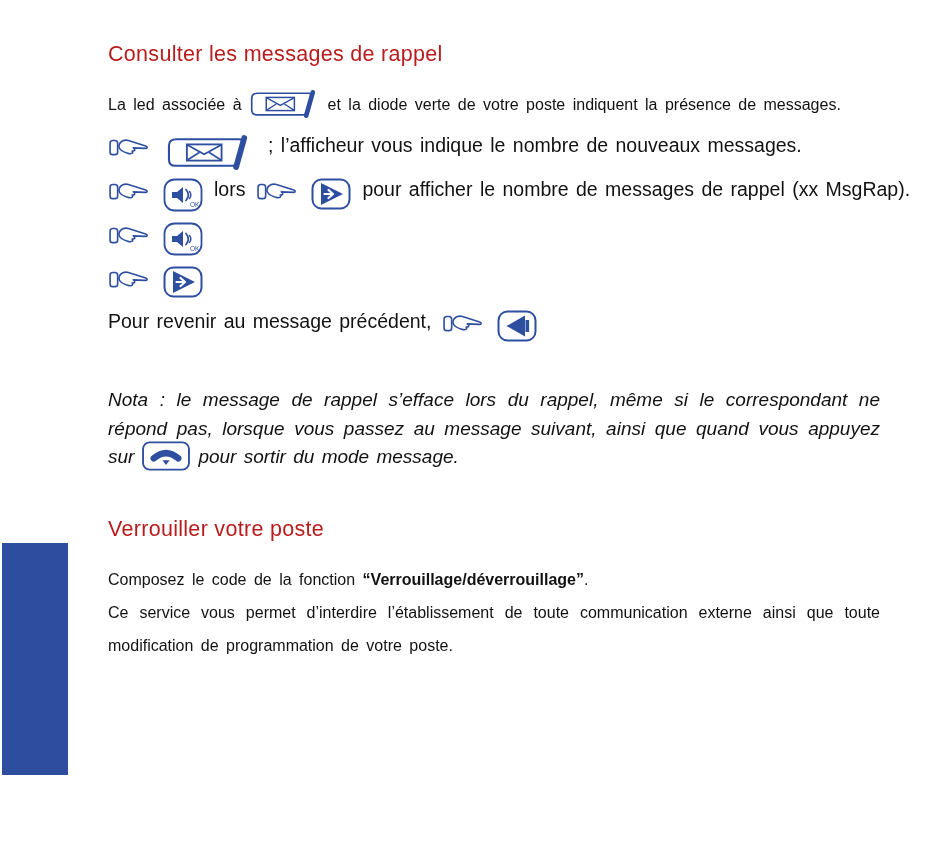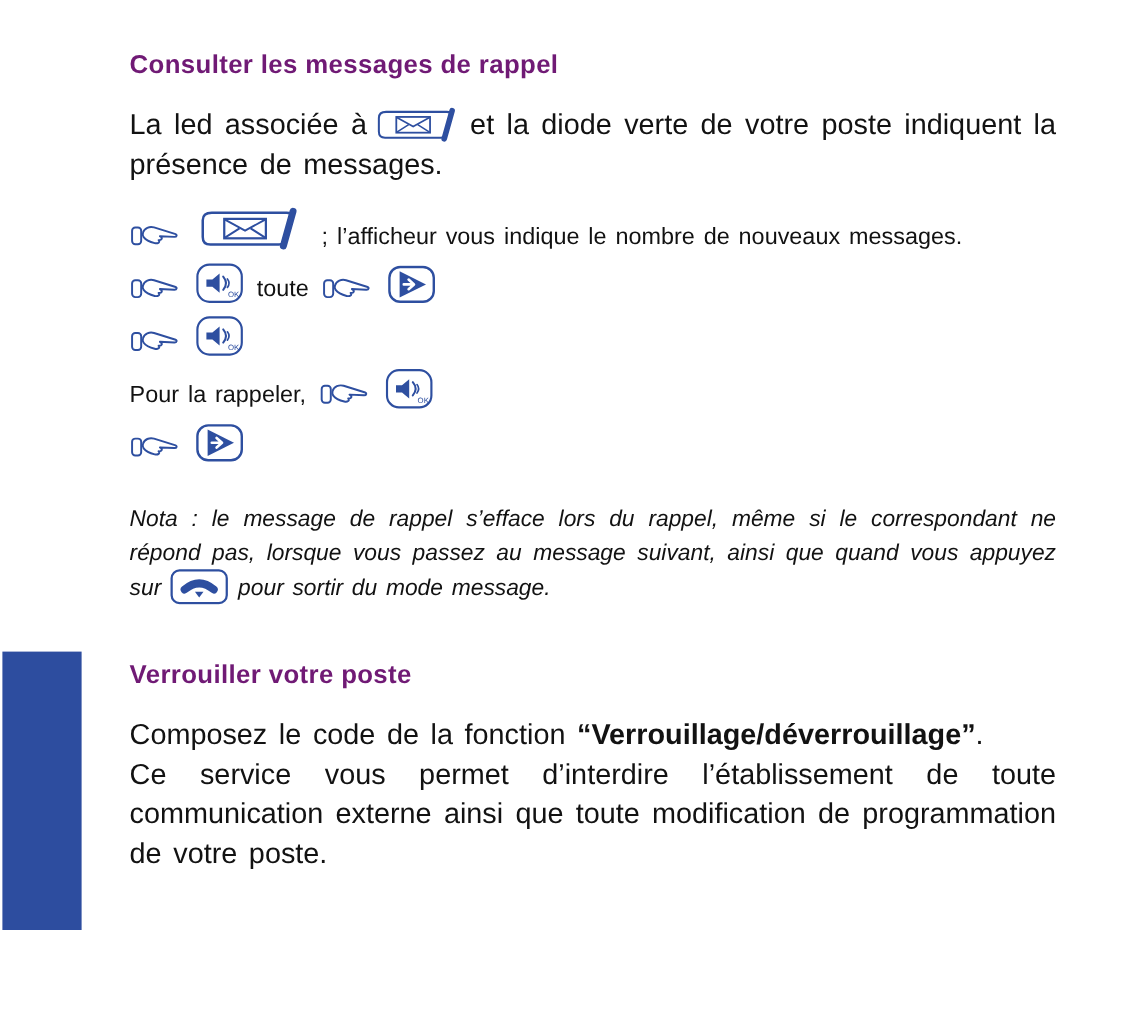--- a/index.html
+++ b/index.html
@@ -10,30 +10,30 @@
     position:relative;
   }
   .side-bar {
     position:absolute; left:2px; top:543px; width:66px; height:232px;
     background:#2d4d9f;
   }
   .page {
     position:absolute; left:108px; top:42px; width:772px;
   }
   h1 {
-    font-size:21.5px; font-weight:bold; color:#701a75; letter-spacing:0.3px;
+    font-size:21.5px; font-weight:normal; color:#b91c1c; letter-spacing:0.3px;
     margin:0 0 21px 0;
   }
   .body-text {
-    font-size:24px; line-height:33px; text-align:justify; text-align-last:left;
+    font-size:16px; line-height:33px; text-align:justify; text-align-last:left;
     word-spacing:3px;
   }
   .intro { margin-bottom:13px; }
   .step-row {
-    display:flex; align-items:flex-end; gap:11px;
+    display:flex; align-items:flex-start; gap:11px;
     min-height:42px; margin-bottom:2px;
     font-size:19.5px; word-spacing:2px;
   }
   .step-row .txt { white-space:nowrap; }
   .nota {
     margin-top:34px;
     font-style:italic; font-size:19px; line-height:28.5px;
     text-align:justify; text-align-last:left; word-spacing:2px;
   }
   .sec2 { margin-top:44px; }
@@ -98,89 +98,88 @@
   </span>
     <span class="ic spkkey">
     <svg viewBox="0 0 40 34" fill="none" xmlns="http://www.w3.org/2000/svg">
       <rect x="1.5" y="1.5" width="37" height="31" rx="10" fill="#fff" stroke="currentColor" stroke-width="1.8"></rect>
       <path d="M9 14 L14 14 L20 9 L20 25 L14 20 L9 20 Z" fill="currentColor"></path>
       <path d="M23 11.5 C26 15 26 19 23 22.5" stroke="currentColor" stroke-width="1.7" stroke-linecap="round"></path>
       <path d="M26.5 13.5 C28.3 15.8 28.3 18.2 26.5 20.5" stroke="currentColor" stroke-width="1.4" stroke-linecap="round"></path>
       <text x="27" y="28.5" font-size="6.5" font-family="Liberation Sans, sans-serif" fill="currentColor">OK</text>
     </svg>
   </span>
-    <span class="txt">toute</span>
+    <span class="txt">lors</span>
     <span class="ic hand">
     <svg viewBox="0 0 40 24" fill="none" xmlns="http://www.w3.org/2000/svg">
       <rect x="1.6" y="6" width="7" height="13" rx="2.5" fill="#fff" stroke="currentColor" stroke-width="1.5"></rect>
       <path d="M10 10 C11 6.5 15 5 18.5 6 L34.5 11 C36.6 11.7 36.1 13.4 34 13.3 L23 12.8 C25.5 14.2 24.5 16 22 15.8 C23.5 17.3 21.5 18.7 19 18.1 C15.5 17.2 12 15.5 10.5 13.5 C9.7 12.4 9.6 11.2 10 10 Z" fill="#fff" stroke="currentColor" stroke-width="1.5" stroke-linejoin="round"></path>
     </svg>
   </span>
     <span class="ic navkey">
     <svg viewBox="0 0 40 32" fill="none" xmlns="http://www.w3.org/2000/svg">
       <rect x="1.5" y="1.5" width="37" height="29" rx="9" fill="#fff" stroke="currentColor" stroke-width="2"></rect>
       <path d="M10 5 L32 16 L10 27 Z" fill="currentColor"></path>
       <path d="M13.5 16 H21.5 M17.5 12 L22 16 L17.5 20" stroke="#fff" stroke-width="2.2" stroke-linecap="round" stroke-linejoin="round"></path>
     </svg>
   </span>
+    <span class="txt">pour afficher le nombre de messages de rappel (xx MsgRap).</span>
   </div>
 
   <div class="step-row">
     <span class="ic hand">
     <svg viewBox="0 0 40 24" fill="none" xmlns="http://www.w3.org/2000/svg">
       <rect x="1.6" y="6" width="7" height="13" rx="2.5" fill="#fff" stroke="currentColor" stroke-width="1.5"></rect>
       <path d="M10 10 C11 6.5 15 5 18.5 6 L34.5 11 C36.6 11.7 36.1 13.4 34 13.3 L23 12.8 C25.5 14.2 24.5 16 22 15.8 C23.5 17.3 21.5 18.7 19 18.1 C15.5 17.2 12 15.5 10.5 13.5 C9.7 12.4 9.6 11.2 10 10 Z" fill="#fff" stroke="currentColor" stroke-width="1.5" stroke-linejoin="round"></path>
     </svg>
   </span>
     <span class="ic spkkey">
     <svg viewBox="0 0 40 34" fill="none" xmlns="http://www.w3.org/2000/svg">
       <rect x="1.5" y="1.5" width="37" height="31" rx="10" fill="#fff" stroke="currentColor" stroke-width="1.8"></rect>
       <path d="M9 14 L14 14 L20 9 L20 25 L14 20 L9 20 Z" fill="currentColor"></path>
       <path d="M23 11.5 C26 15 26 19 23 22.5" stroke="currentColor" stroke-width="1.7" stroke-linecap="round"></path>
       <path d="M26.5 13.5 C28.3 15.8 28.3 18.2 26.5 20.5" stroke="currentColor" stroke-width="1.4" stroke-linecap="round"></path>
       <text x="27" y="28.5" font-size="6.5" font-family="Liberation Sans, sans-serif" fill="currentColor">OK</text>
     </svg>
   </span>
   </div>
 
-  <div class="step-row">
-    <span class="txt">Pour la rappeler,</span>
-    <span class="ic hand">
-    <svg viewBox="0 0 40 24" fill="none" xmlns="http://www.w3.org/2000/svg">
-      <rect x="1.6" y="6" width="7" height="13" rx="2.5" fill="#fff" stroke="currentColor" stroke-width="1.5"></rect>
-      <path d="M10 10 C11 6.5 15 5 18.5 6 L34.5 11 C36.6 11.7 36.1 13.4 34 13.3 L23 12.8 C25.5 14.2 24.5 16 22 15.8 C23.5 17.3 21.5 18.7 19 18.1 C15.5 17.2 12 15.5 10.5 13.5 C9.7 12.4 9.6 11.2 10 10 Z" fill="#fff" stroke="currentColor" stroke-width="1.5" stroke-linejoin="round"></path>
-    </svg>
-  </span>
-    <span class="ic spkkey">
-    <svg viewBox="0 0 40 34" fill="none" xmlns="http://www.w3.org/2000/svg">
-      <rect x="1.5" y="1.5" width="37" height="31" rx="10" fill="#fff" stroke="currentColor" stroke-width="1.8"></rect>
-      <path d="M9 14 L14 14 L20 9 L20 25 L14 20 L9 20 Z" fill="currentColor"></path>
-      <path d="M23 11.5 C26 15 26 19 23 22.5" stroke="currentColor" stroke-width="1.7" stroke-linecap="round"></path>
-      <path d="M26.5 13.5 C28.3 15.8 28.3 18.2 26.5 20.5" stroke="currentColor" stroke-width="1.4" stroke-linecap="round"></path>
-      <text x="27" y="28.5" font-size="6.5" font-family="Liberation Sans, sans-serif" fill="currentColor">OK</text>
-    </svg>
-  </span>
-  </div>
 
   <div class="step-row">
     <span class="ic hand">
     <svg viewBox="0 0 40 24" fill="none" xmlns="http://www.w3.org/2000/svg">
       <rect x="1.6" y="6" width="7" height="13" rx="2.5" fill="#fff" stroke="currentColor" stroke-width="1.5"></rect>
       <path d="M10 10 C11 6.5 15 5 18.5 6 L34.5 11 C36.6 11.7 36.1 13.4 34 13.3 L23 12.8 C25.5 14.2 24.5 16 22 15.8 C23.5 17.3 21.5 18.7 19 18.1 C15.5 17.2 12 15.5 10.5 13.5 C9.7 12.4 9.6 11.2 10 10 Z" fill="#fff" stroke="currentColor" stroke-width="1.5" stroke-linejoin="round"></path>
     </svg>
   </span>
     <span class="ic navkey">
     <svg viewBox="0 0 40 32" fill="none" xmlns="http://www.w3.org/2000/svg">
       <rect x="1.5" y="1.5" width="37" height="29" rx="9" fill="#fff" stroke="currentColor" stroke-width="2"></rect>
       <path d="M10 5 L32 16 L10 27 Z" fill="currentColor"></path>
       <path d="M13.5 16 H21.5 M17.5 12 L22 16 L17.5 20" stroke="#fff" stroke-width="2.2" stroke-linecap="round" stroke-linejoin="round"></path>
     </svg>
   </span>
   </div>
 
+  <div class="step-row">
+    <span class="txt">Pour revenir au message précédent,</span>
+    <span class="ic hand">
+    <svg viewBox="0 0 40 24" fill="none" xmlns="http://www.w3.org/2000/svg">
+      <rect x="1.6" y="6" width="7" height="13" rx="2.5" fill="#fff" stroke="currentColor" stroke-width="1.5"></rect>
+      <path d="M10 10 C11 6.5 15 5 18.5 6 L34.5 11 C36.6 11.7 36.1 13.4 34 13.3 L23 12.8 C25.5 14.2 24.5 16 22 15.8 C23.5 17.3 21.5 18.7 19 18.1 C15.5 17.2 12 15.5 10.5 13.5 C9.7 12.4 9.6 11.2 10 10 Z" fill="#fff" stroke="currentColor" stroke-width="1.5" stroke-linejoin="round"></path>
+    </svg>
+  </span>
+    <span class="ic navkey">
+    <svg viewBox="0 0 40 32" fill="none" xmlns="http://www.w3.org/2000/svg">
+      <rect x="1.5" y="1.5" width="37" height="29" rx="9" fill="#fff" stroke="currentColor" stroke-width="2"></rect>
+      <path d="M28 5.5 L9.5 16 L28 26.5 Z" fill="currentColor"></path>
+      <rect x="28.5" y="10" width="3.6" height="12" fill="currentColor"></rect>
+    </svg>
+  </span>
+  </div>
 
   <p class="nota"><span>Nota : le message de rappel s’efface lors du rappel, même si le correspondant ne répond pas, lorsque vous passez au message suivant, ainsi que quand vous appuyez sur</span><span class="ic ic-inline hangkey">
     <svg viewBox="0 0 52 32" fill="none" xmlns="http://www.w3.org/2000/svg">
       <rect x="1.5" y="1.5" width="49" height="29" rx="7" fill="#fff" stroke="currentColor" stroke-width="2"></rect>
       <path d="M13 18.5 Q26 7.5 39 18.5" stroke="currentColor" stroke-width="7" stroke-linecap="round"></path>
       <path d="M22.2 20.5 L29.8 20.5 L26 25.5 Z" fill="currentColor"></path>
     </svg>
   </span><span>pour sortir du mode message.</span></p>
 
   <div class="sec2">

